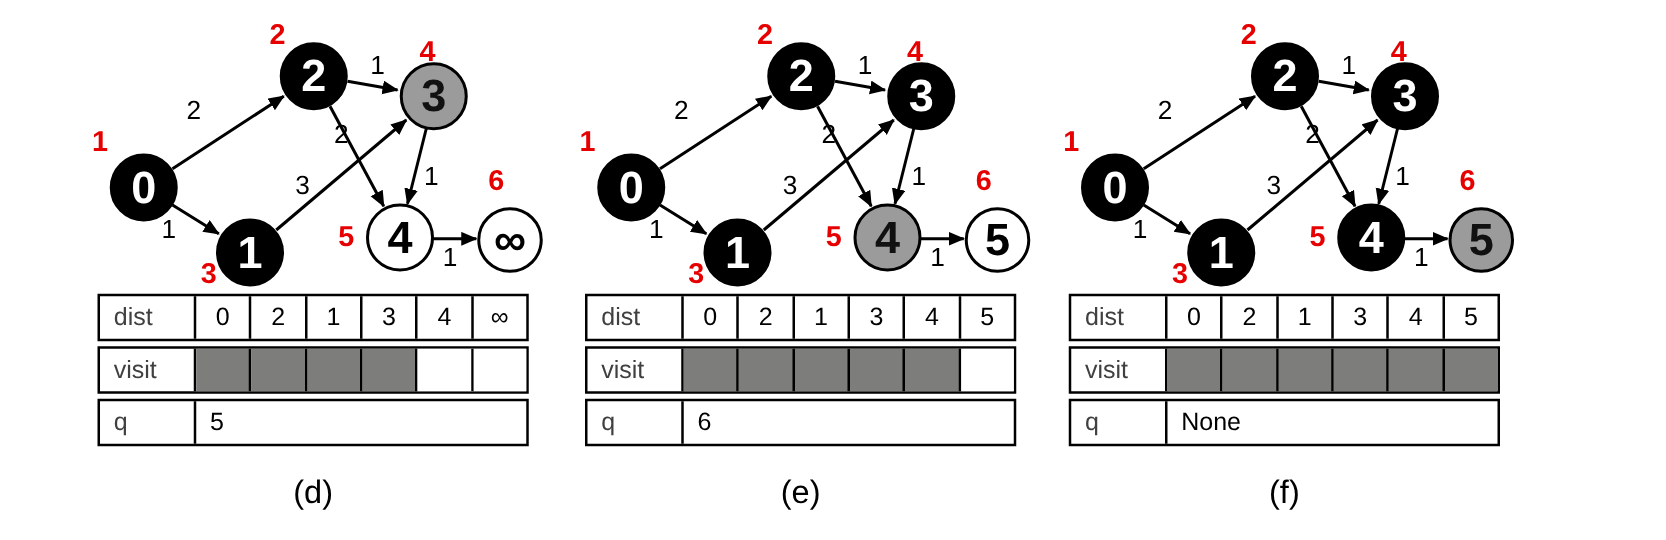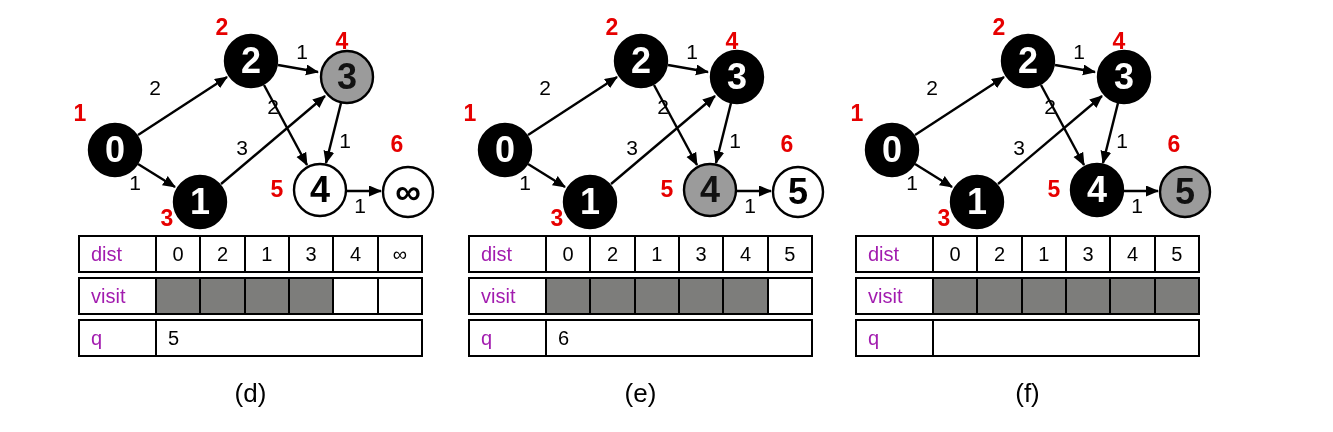--- a/index.html
+++ b/index.html
@@ -17,21 +17,21 @@
   .idx { font-size:23px; font-weight:600; fill:#e60000; text-anchor:middle;
          font-family:"Liberation Sans","DejaVu Sans",sans-serif; }
   .w { font-size:21px; fill:#000; text-anchor:middle;
        font-family:"Liberation Sans","DejaVu Sans",sans-serif; }
 
   .tbl { position:absolute; left:18px; top:235px; width:345px; }
   .row { display:flex; height:38px; margin-bottom:4px;
          border:2px solid #000; box-sizing:border-box; background:#fff; }
   .row > div { box-sizing:border-box; height:100%; }
   .lbl { width:77px; border-right:2px solid #000; display:flex; align-items:center;
-         padding-left:11px; font-size:20px; color:#a21caf; flex:none; }
+         padding-left:11px; font-size:20px; color:#404040; flex:none; }
   .cell { flex:1; border-right:2px solid #000; display:flex; align-items:center;
           justify-content:center; font-size:20px; color:#000; }
   .cell:last-child { border-right:none; }
   .visit-cell { background:#ffffff; }
   .visit-cell.filled { background:#7d7d7b; }
   .qcell { flex:1; display:flex; align-items:center; padding-left:11px; font-size:20px; color:#000; }
 
   .caption { position:absolute; left:18px; top:378px; width:345px; text-align:center;
              font-size:26px; color:#000; }
 </style>
@@ -273,18 +273,19 @@
         <div class="lbl">visit</div>
         <div class="cell visit-cell filled"></div>
         <div class="cell visit-cell filled"></div>
         <div class="cell visit-cell filled"></div>
         <div class="cell visit-cell filled"></div>
         <div class="cell visit-cell filled"></div>
         <div class="cell visit-cell filled"></div>
       </div>
       <div class="row">
         <div class="lbl">q</div>
+        <div class="qcell">None</div>
       </div>
     </div>
 
     <div class="caption">(f)</div>
   </div>
 </div>
 
 </body></html>

